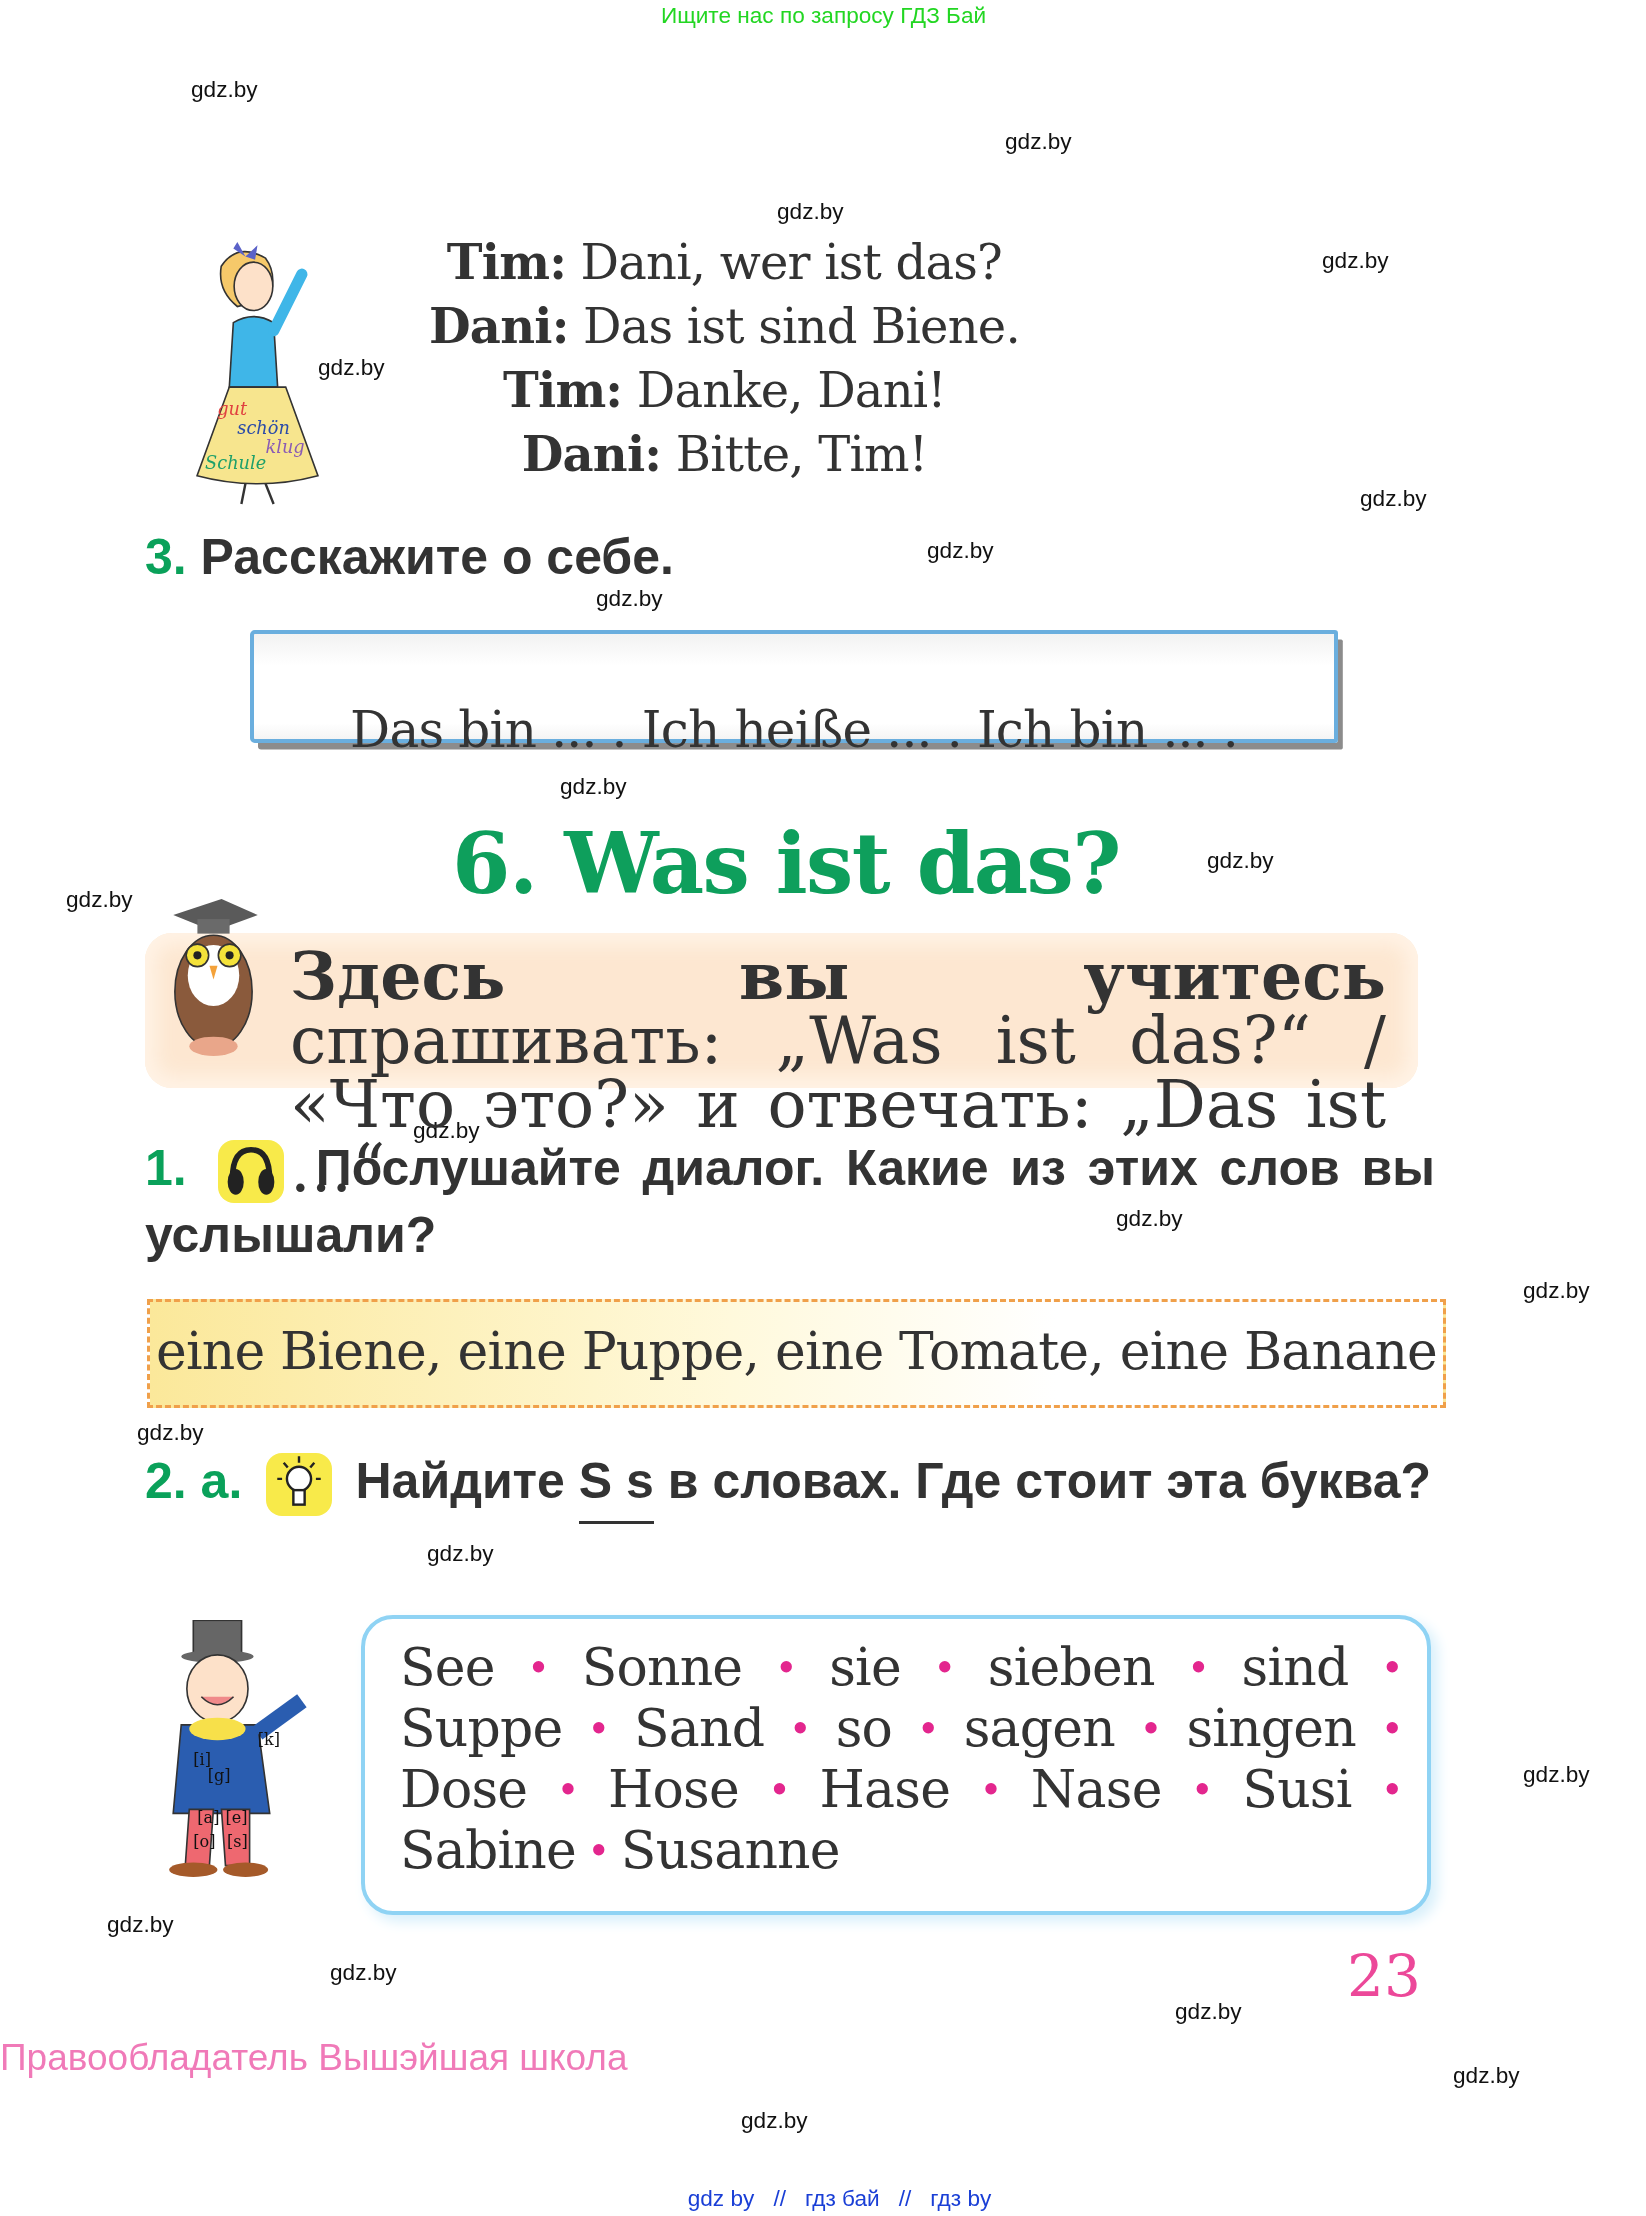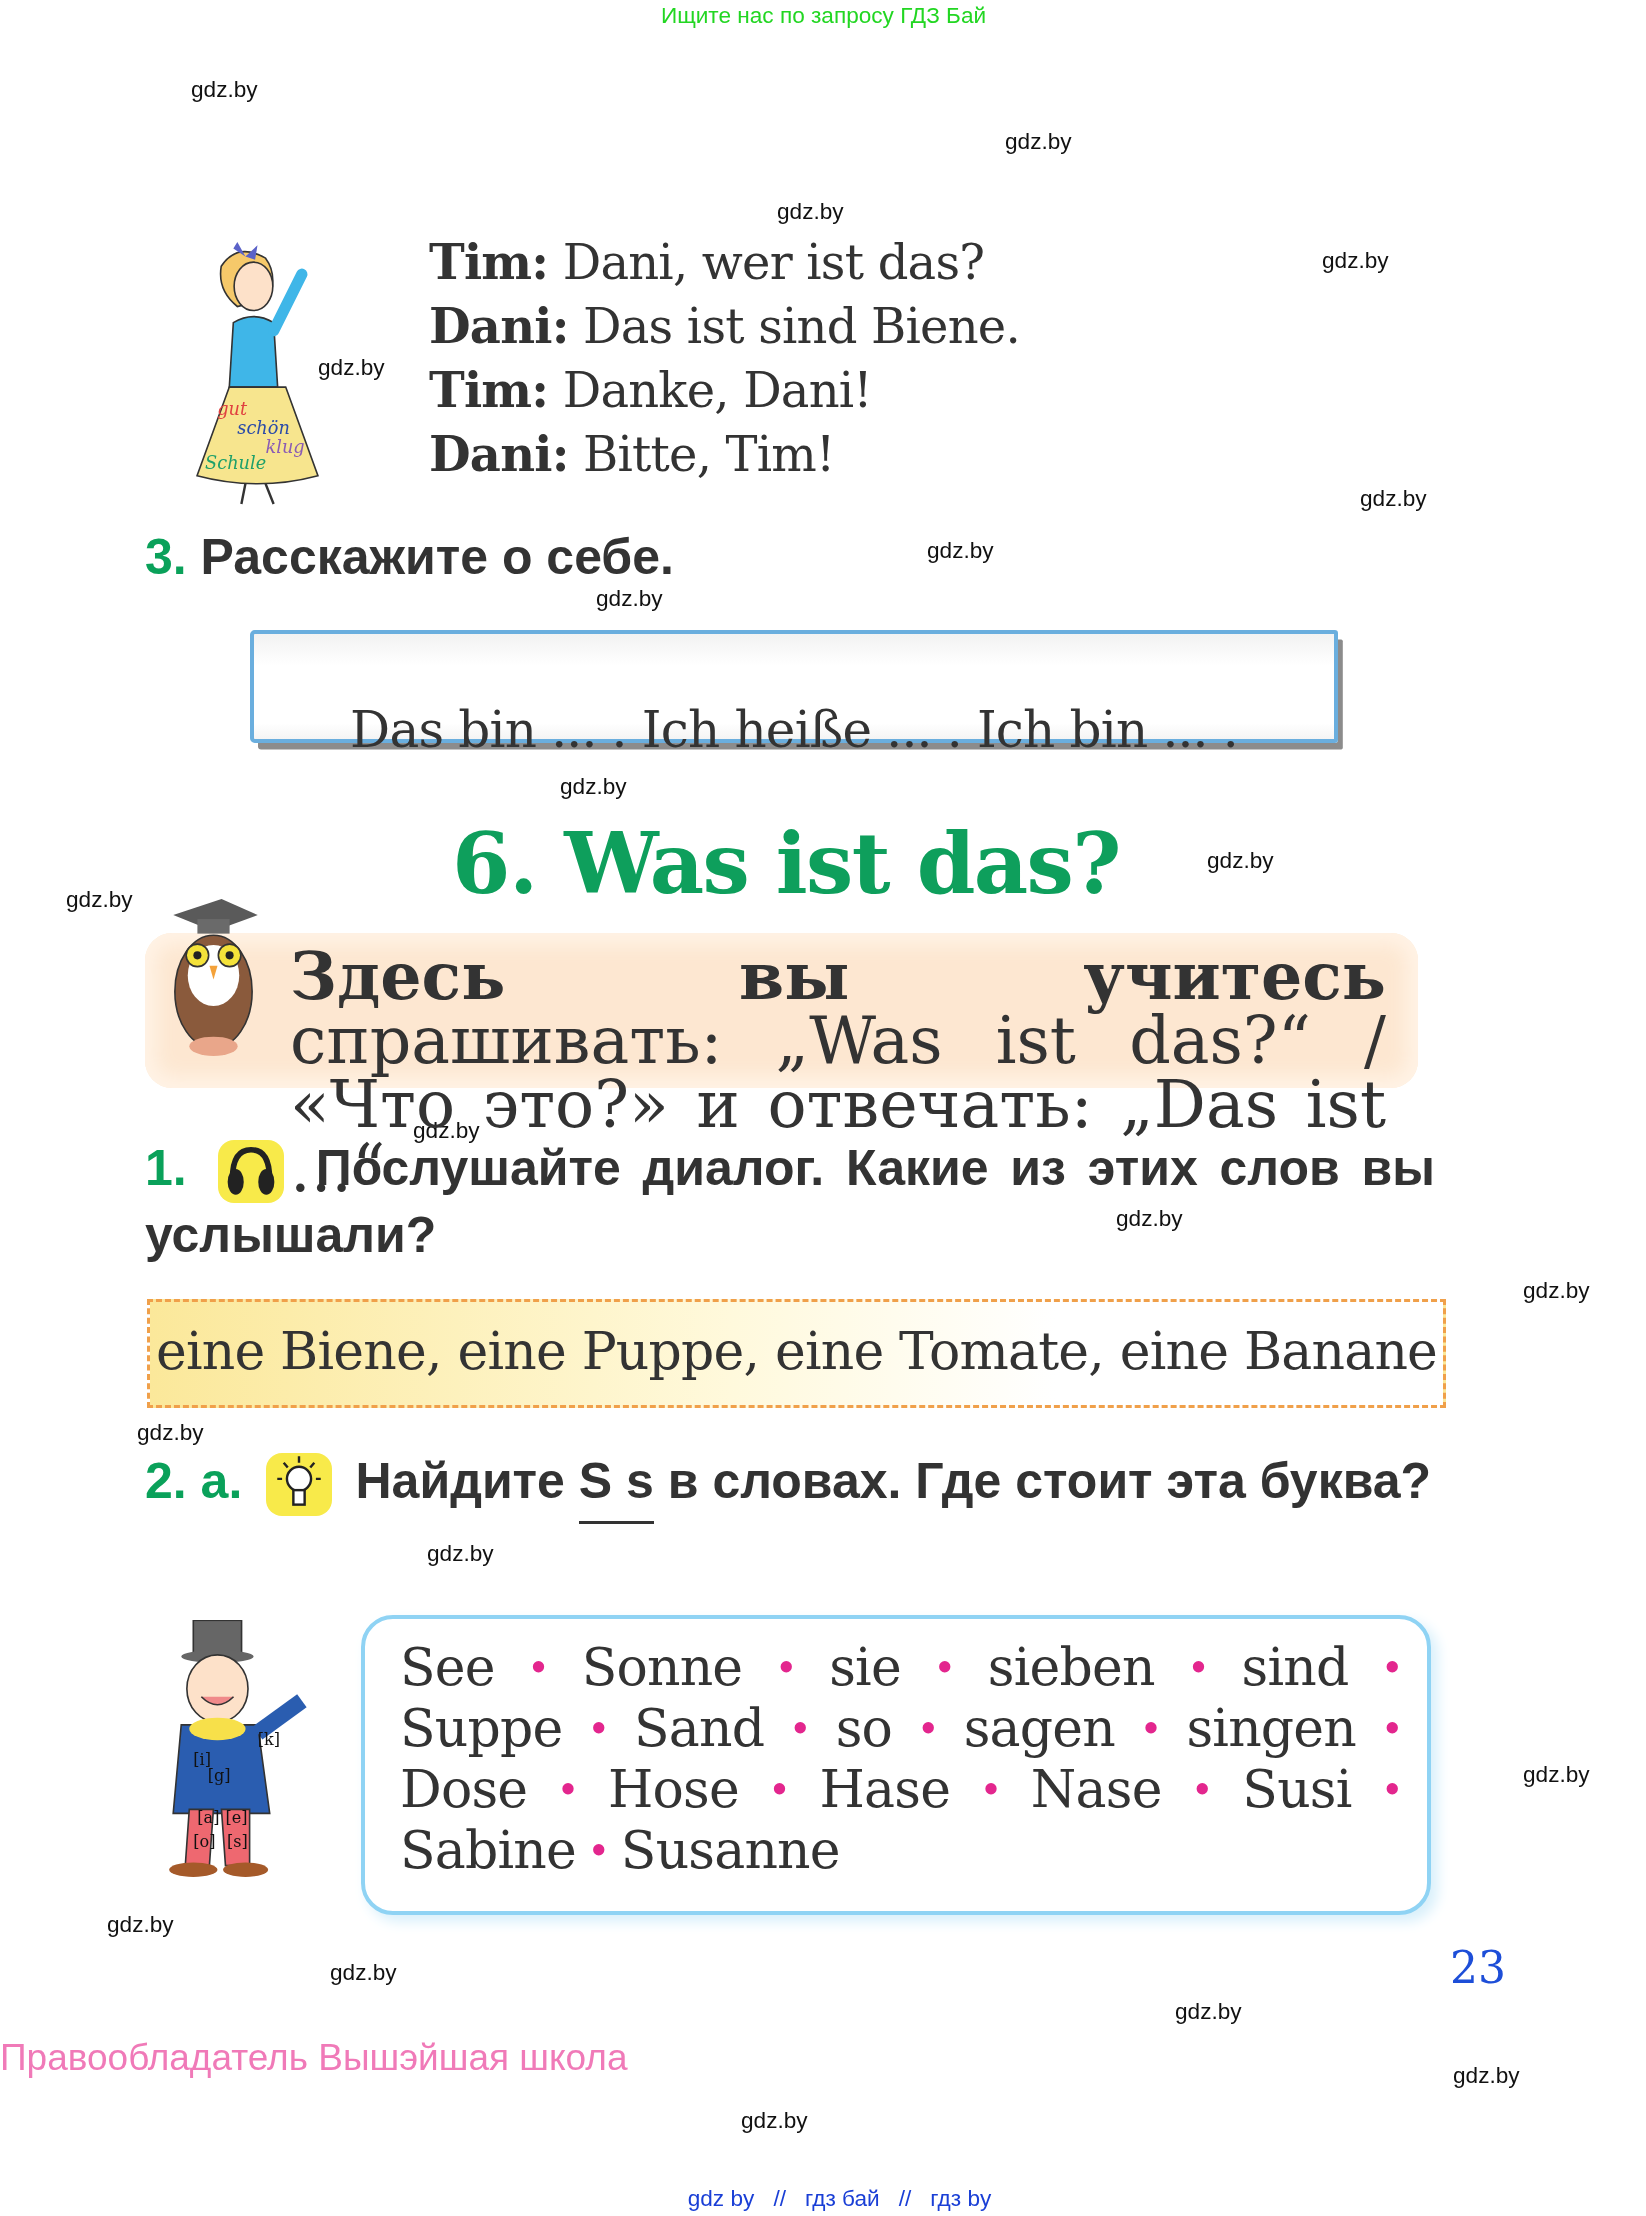--- a/index.html
+++ b/index.html
@@ -2,21 +2,21 @@
 <html style="font-size:13px"><head>
 <meta charset="utf-8">
 <style>
   html,body{margin:0;padding:0;background:#ffffff;}
   body{width:1647px;height:2216px;position:relative;overflow:hidden;font-family:"DejaVu Serif",serif;color:#333333;}
   .abs{position:absolute;}
   .wm{position:absolute;font-family:"Liberation Sans",sans-serif;font-size:22.6px;color:#111;white-space:nowrap;}
   .header-note{left:0;width:1647px;top:3.2px;text-align:center;font-family:"Liberation Sans",sans-serif;font-size:22.6px;color:#22d622;}
   
   .dialog{left:429px;top:230px;font-family:"DejaVu Serif",serif;font-size:48px;line-height:64px;color:#333;}
-  .dialog .line{white-space:nowrap;letter-spacing:-0.8px;}
+  .dialog .line{white-space:nowrap;letter-spacing:-0.8px;text-align:center;}
   .dialog .speaker{font-weight:bold;}
   
   .task{font-family:"Liberation Sans",sans-serif;font-weight:bold;font-size:50px;color:#333;white-space:nowrap;}
   .num{color:#0aa15a;}
   
   .note{left:250px;top:630px;width:1080px;height:105px;border:4px solid #6aaede;border-radius:4.8px 3.2px 3.2px 4.8px;background:linear-gradient(180deg,#f2f2f2 0%,#ffffff 30%,#ffffff 85%,#f4f4f4 100%);box-shadow:6.4px 8px 0 -1.6px #8c8c8c;}
   .note-text{position:absolute;left:0;right:0;top:22.6px;text-align:center;font-size:50px;white-space:nowrap;letter-spacing:-0.8px;margin-top:44px;}
   
   .lesson-title{left:0;width:1572px;top:814px;text-align:center;font-family:"DejaVu Serif",serif;font-weight:bold;font-size:84px;color:#0e9f5c;letter-spacing:-1.6px;}
   
@@ -29,21 +29,21 @@
   
   .wordbox{left:147px;top:1299px;width:1293px;height:103px;border:3.2px dashed #f0a04a;background:linear-gradient(90deg,#fbe89a 0%,#fff9dc 45%,#ffffff 70%,#ffffff 100%);}
   .wordbox-text{position:absolute;left:0;right:0;top:19.3px;text-align:center;font-size:52px;white-space:nowrap;letter-spacing:-0.8px;}
   
   .sbox{left:361px;top:1615px;width:1062px;height:292px;border:4.8px solid #8fd3f4;border-radius:32px;background:#ffffff;box-shadow:6.4px 6.4px 13px #d9f0fb;}
   .sbox-rows{position:absolute;left:35px;top:17.7px;right:24px;font-size:52px;line-height:61px;color:#333;}
   .srow{display:flex;justify-content:space-between;white-space:nowrap;letter-spacing:-0.8px;}
   .srow.last{justify-content:flex-start;gap:11.3px;}
   .dot{color:#e3268e;font-size:39px;}
   .underline{border-bottom:3.2px solid #333;padding-bottom:12px;}
-  .page-num{left:1450px;top:1942px;font-size:44px;color:#1d4ed8;}
+  .page-num{left:1347px;top:1942px;font-size:58px;color:#ec4899;}
   .copyright{left:0;width:1647px;top:2037px;text-align:left;font-family:"Liberation Sans",sans-serif;font-size:37px;color:#f07ab8;}
   .footer-links{left:16px;width:1647px;top:2186px;text-align:center;font-family:"Liberation Sans",sans-serif;font-size:22.6px;color:#1a3fd6;}
   .footer-links span{margin:0 6.4px;}
 </style>
 </head>
 <body>
 
 <div class="abs header-note">Ищите нас по запросу ГДЗ Бай</div>
 
 <div id="wm-layer">

